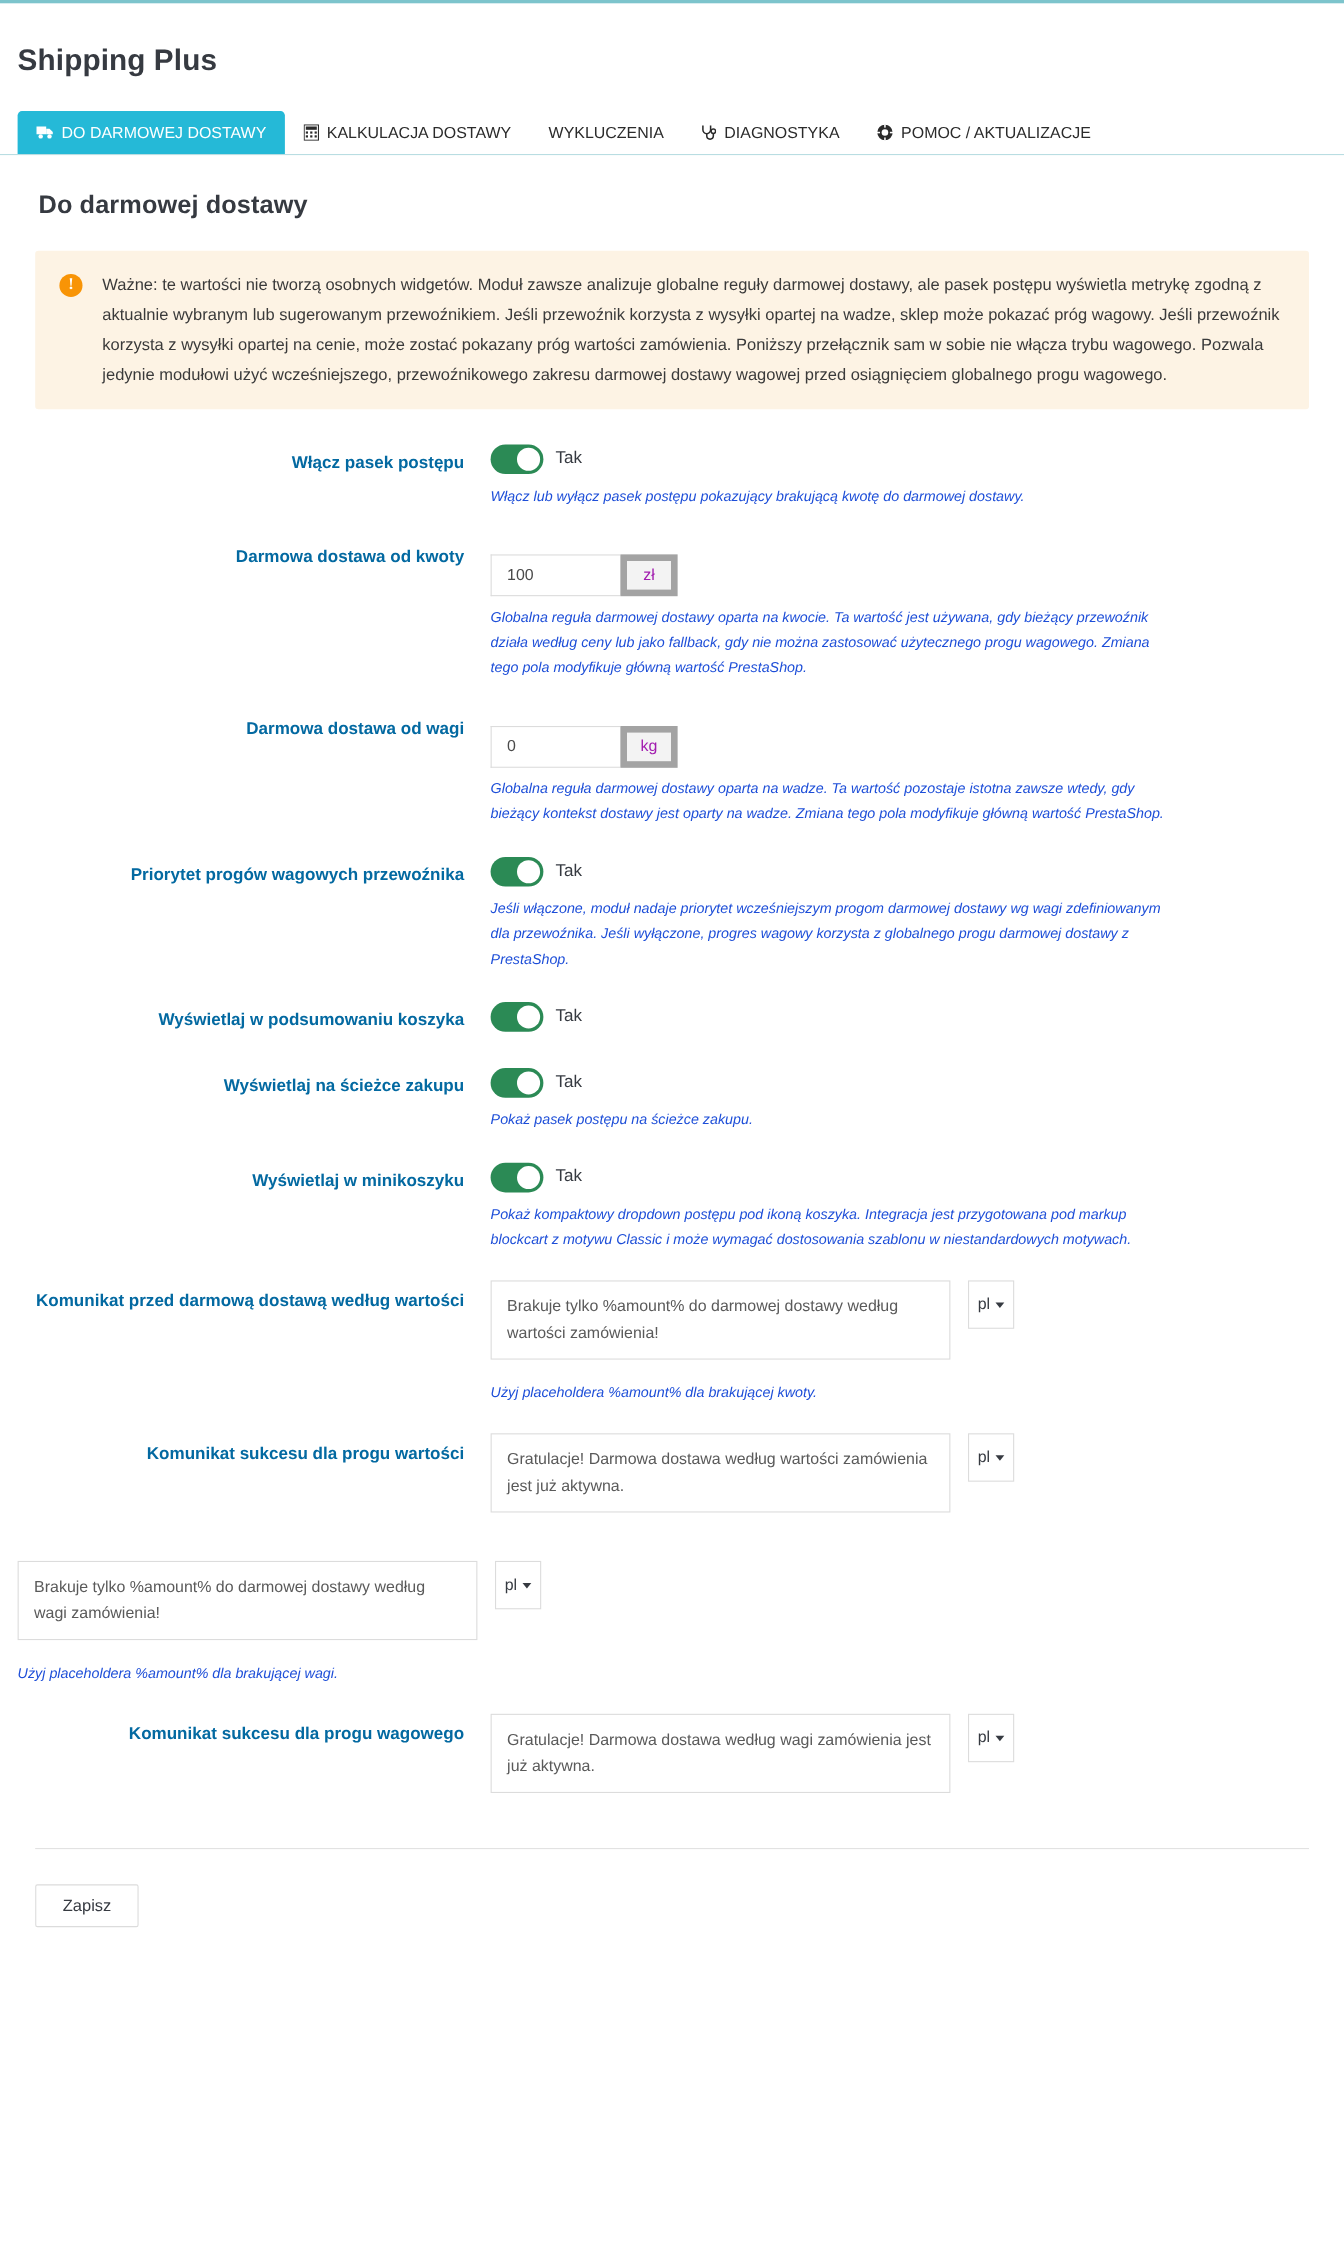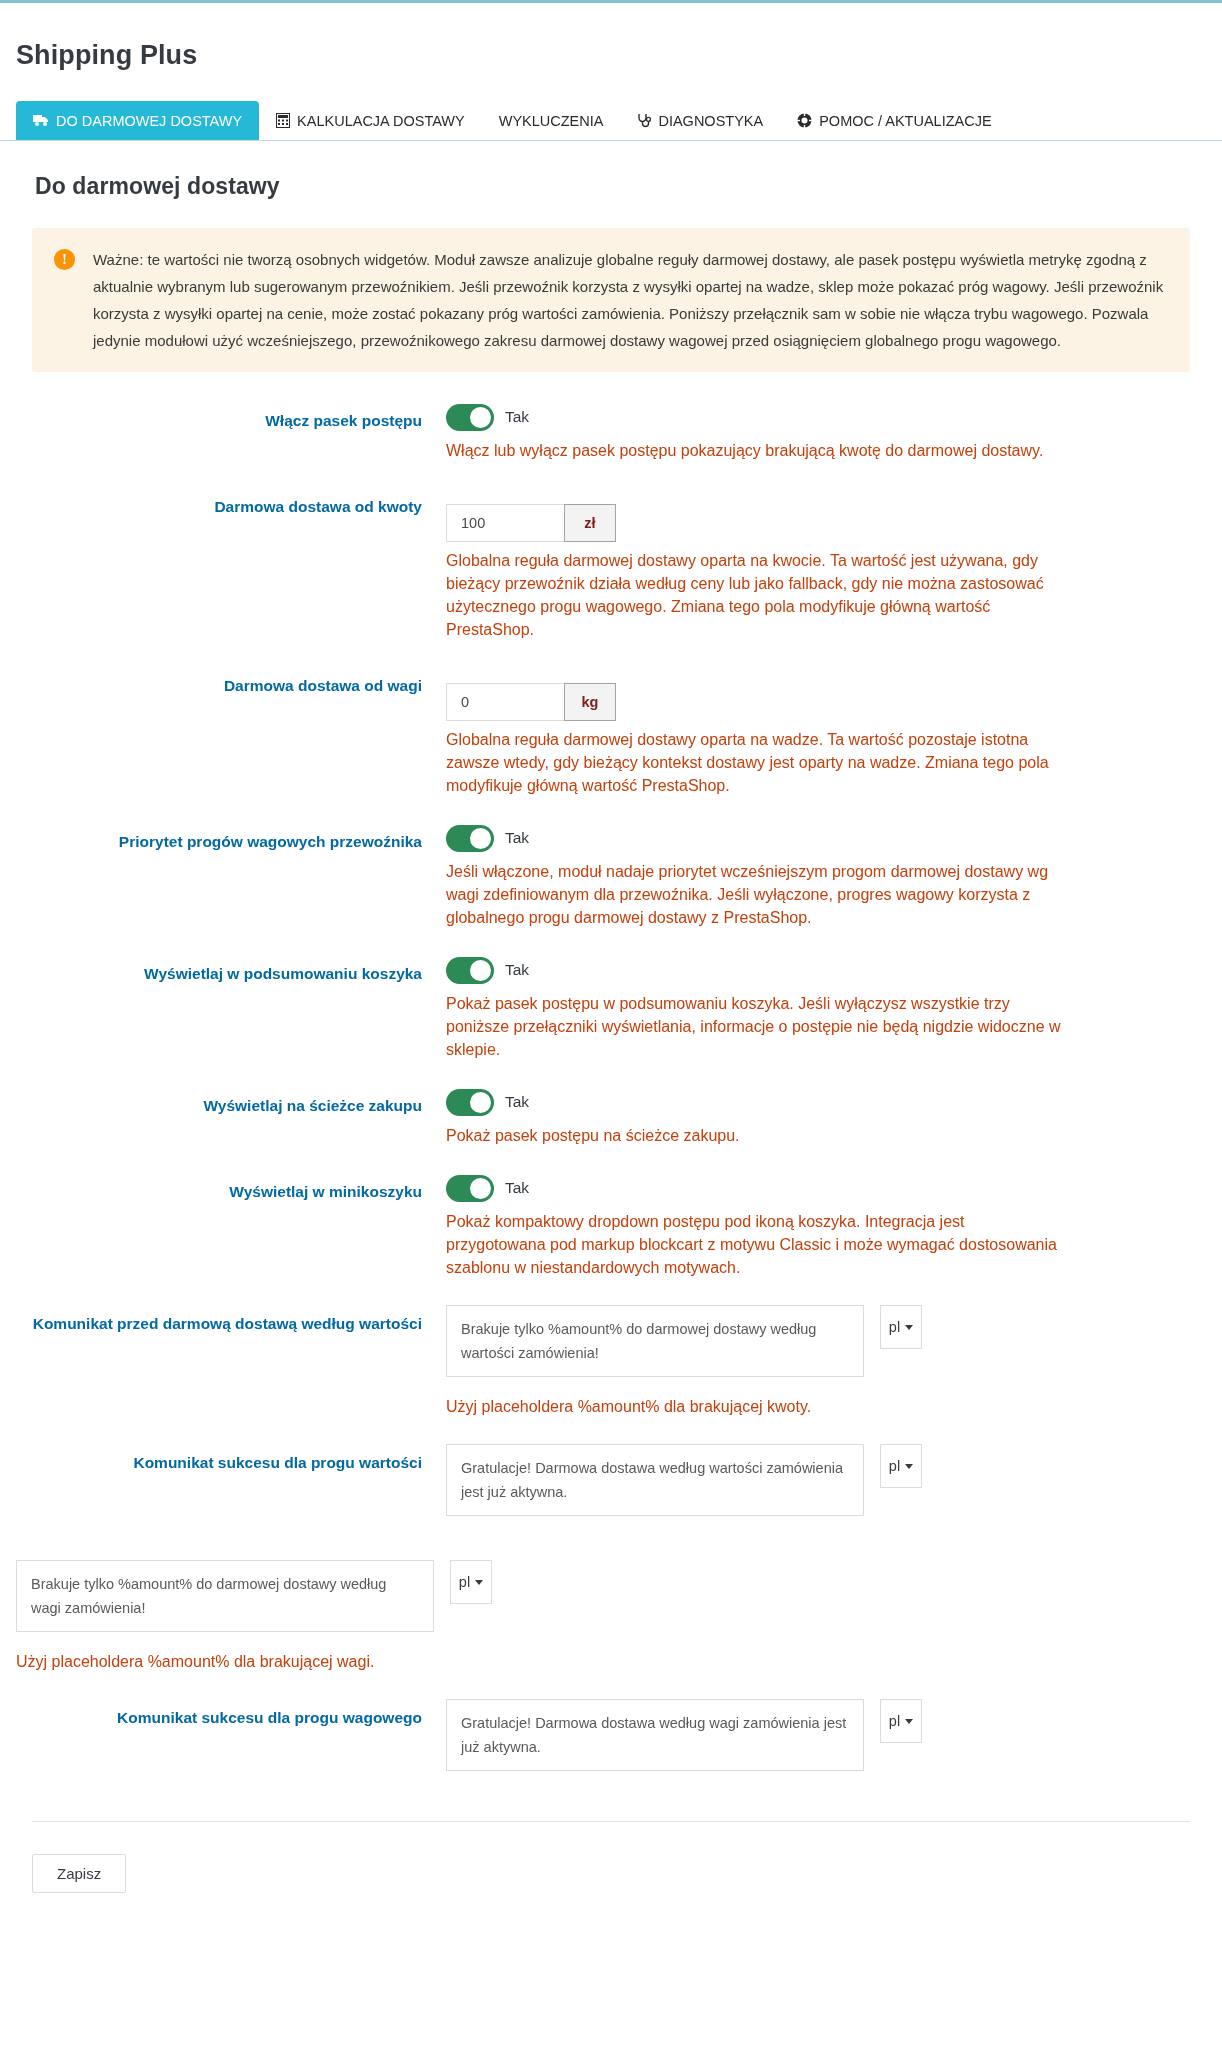--- a/index.html
+++ b/index.html
@@ -156,22 +156,23 @@
     border-radius: 50%;
     background: #ffffff;
   }
   .switch-label {
     font-size: 15.5px;
     color: #363a41;
   }
 
   
   .hint {
-    font-size: 16px;
-    color: #c2410c;
+    font-size: 13px;
+    font-style: italic;
+    color: #1d4ed8;
     line-height: 23px;
     max-width: 560px;
     margin-top: 7px;
   }
   .hint.wide { max-width: 620px; }
 
   
   .input-group {
     display: flex;
     align-items: stretch;
@@ -186,28 +187,27 @@
     background: #ffffff;
     font-size: 14.5px;
     color: #4a4a4a;
     padding: 0 14px;
     font-family: "Liberation Sans", sans-serif;
     outline: none;
   }
   .input-addon {
     width: 52px;
     height: 38px;
-    border: 1px solid #a3a3a3;
+    border: 6px solid #a3a3a3;
     background: #f3f3f3;
     font-size: 14.5px;
-    color: #7f1d1d;
+    color: #a21caf;
     display: flex;
     align-items: center;
     justify-content: center;
-    font-weight: bold;
   }
 
   
   .ta-row {
     display: flex;
     align-items: flex-start;
     gap: 16px;
   }
   .ta-box {
     width: 418px;
@@ -405,21 +405,20 @@
 
       <div class="row">
         <div class="row-label">Wyświetlaj w podsumowaniu koszyka</div>
         <div class="row-field">
           <div class="toggle-wrap">
             <div class="switch">
                 <span class="knob"></span>
               </div>
             <span class="switch-label">Tak</span>
           </div>
-          <div class="hint wide">Pokaż pasek postępu w podsumowaniu koszyka. Jeśli wyłączysz wszystkie trzy poniższe przełączniki wyświetlania, informacje o postępie nie będą nigdzie widoczne w sklepie.</div>
         </div>
       </div>
 
       <div class="spacer-26"></div>
 
       <div class="row">
         <div class="row-label">Wyświetlaj na ścieżce zakupu</div>
         <div class="row-field">
           <div class="toggle-wrap">
             <div class="switch">

